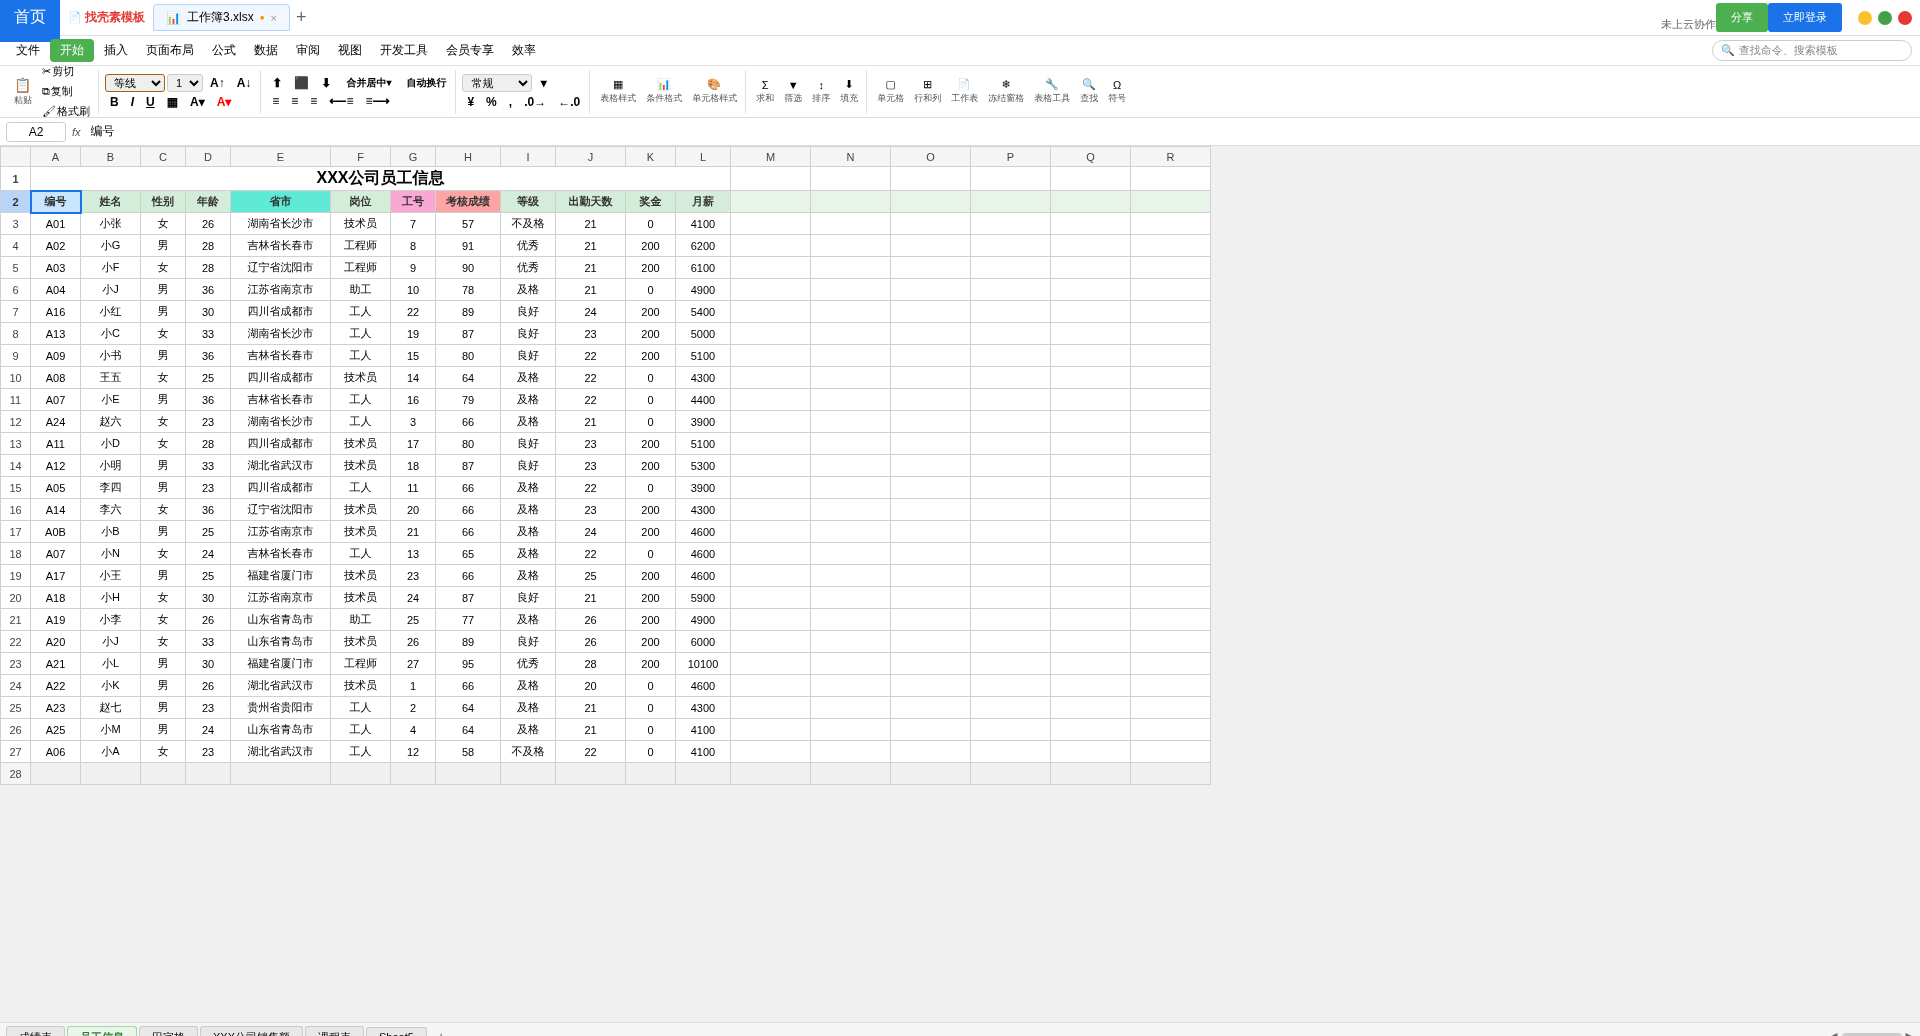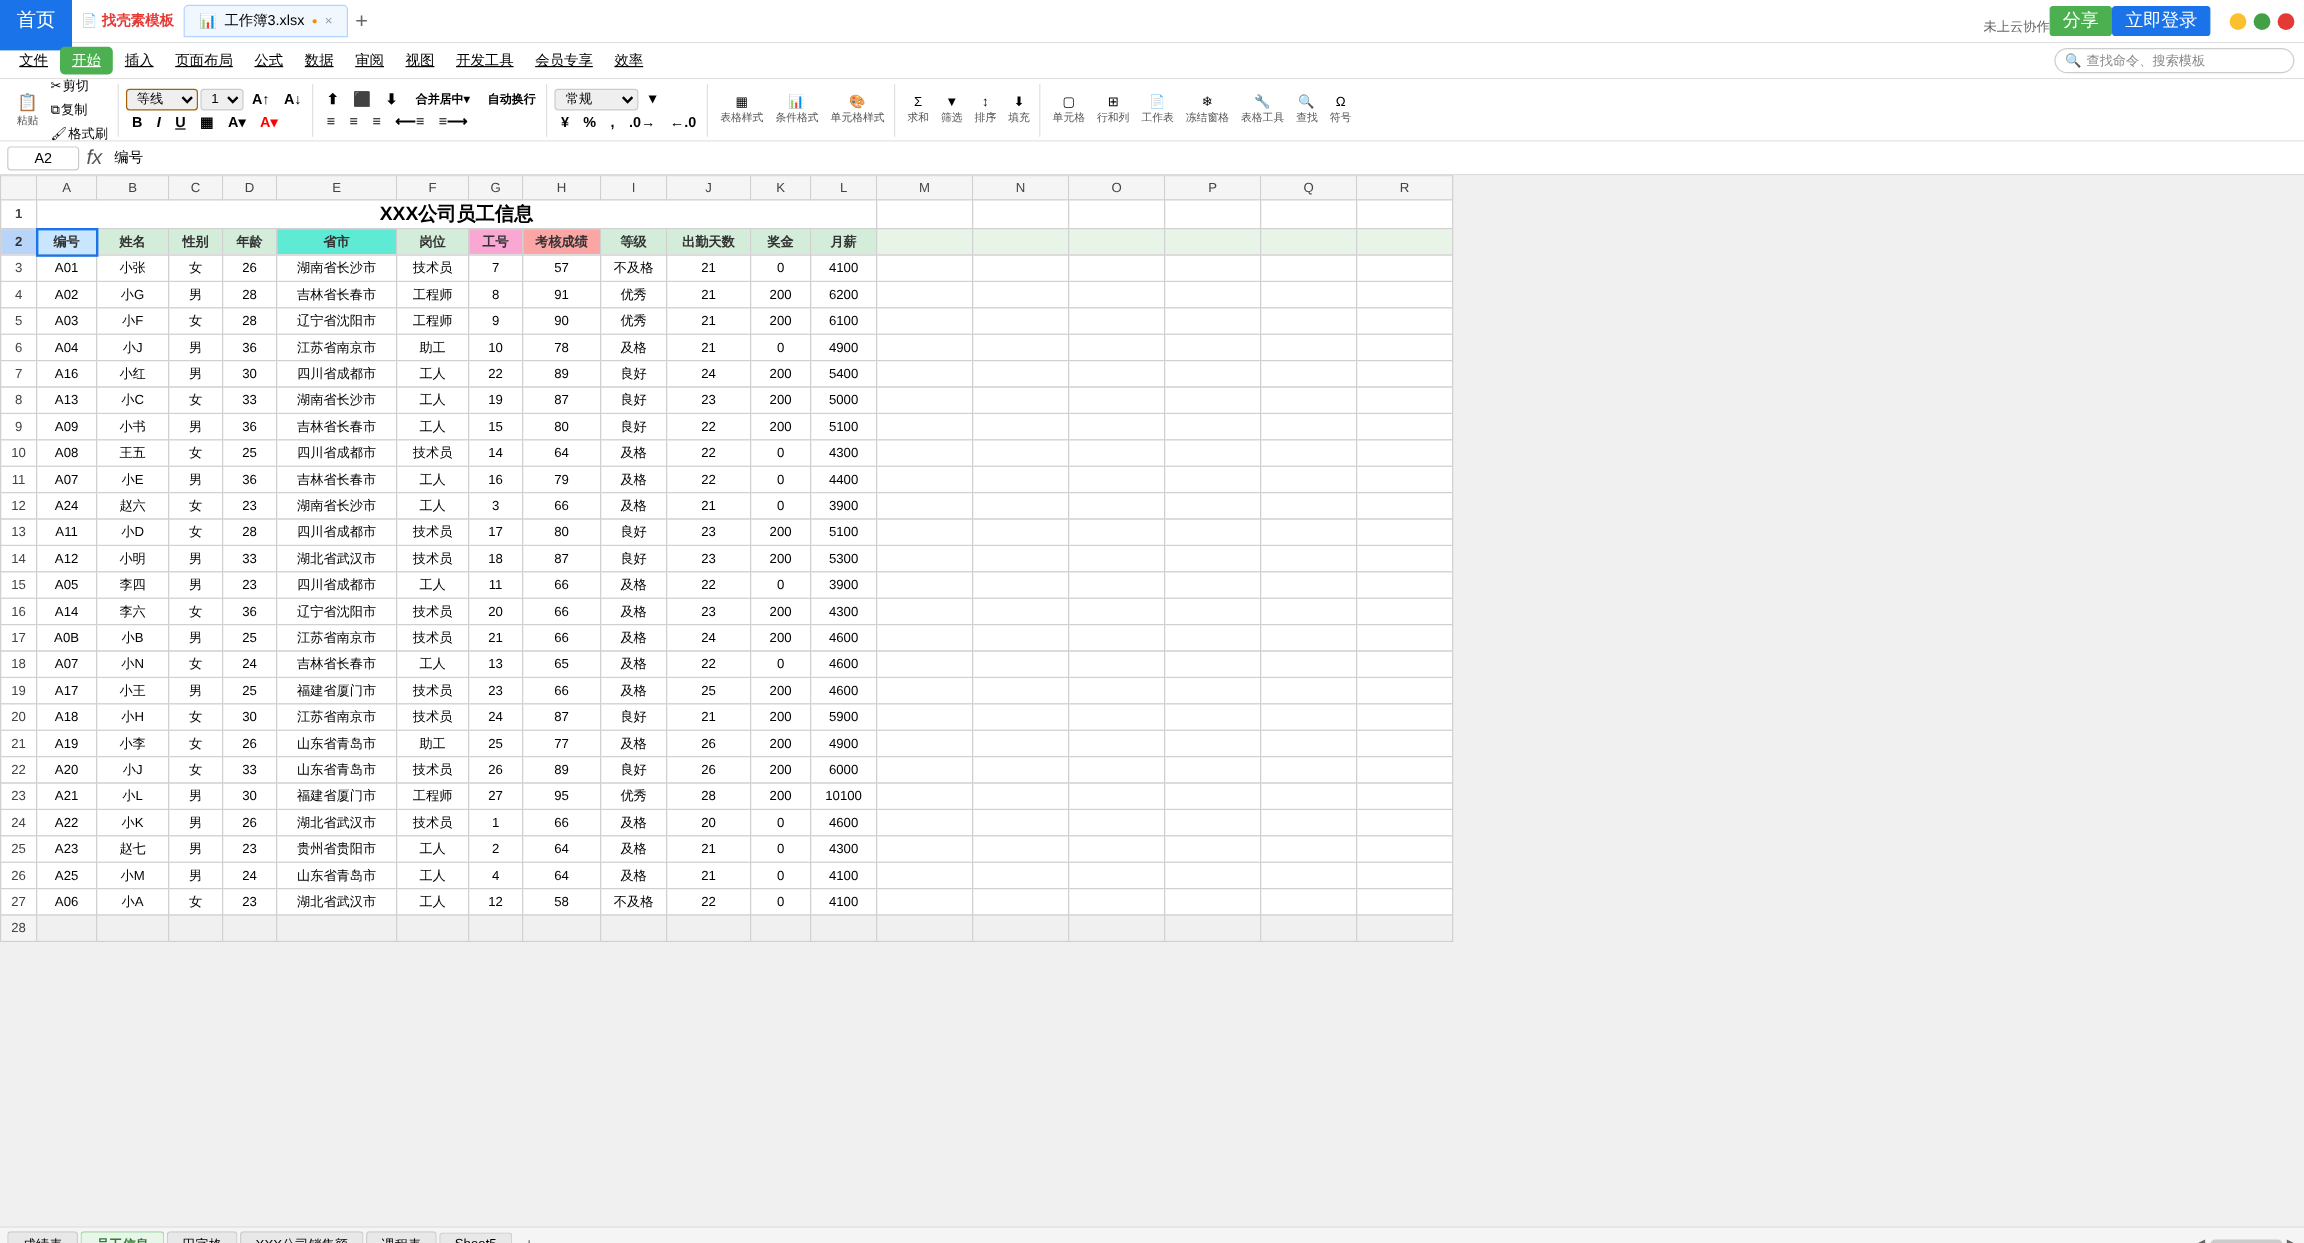--- a/index.html
+++ b/index.html
@@ -18,21 +18,20 @@
       align-items: center;
       padding: 0 8px;
       border-bottom: 1px solid #e0e0e0;
       gap: 2px;
     }
     .menu-item {
       padding: 3px 8px;
       font-size: 12px;
       cursor: pointer;
       border-radius: 3px;
-      text-decoration: underline;
     }
     .menu-item.active-mode { background: #4caf50; color: #fff; border-radius: 4px; padding: 3px 10px; }
     .menu-search {
       margin-left: auto;
       display: flex;
       align-items: center;
       border: 1px solid #ccc;
       border-radius: 14px;
       padding: 2px 8px;
       font-size: 11px;
@@ -115,21 +114,21 @@
       gap: 6px;
     }
     #cell-ref {
       width: 60px;
       border: 1px solid #ccc;
       border-radius: 3px;
       padding: 2px 4px;
       font-size: 12px;
       text-align: center;
     }
-    #fx-label { font-size: 17px; color: #555; font-style: italic; }
+    #fx-label { font-size: 11px; color: #555; font-style: italic; }
     #formula-input {
       flex: 1;
       border: none;
       outline: none;
       font-size: 12px;
       padding: 2px 4px;
     }
 
     
     #sheet-container {
@@ -240,24 +239,24 @@
     
     #user-area {
       display: flex;
       align-items: flex-end;
       gap: 0;
       padding: 0 8px;
       font-size: 11px;
     }
     .user-btn {
       padding: 2px 10px;
-      border: 1px solid #c2410c;
+      border: 5px solid #c2410c;
       border-radius: 3px;
       cursor: pointer;
-      font-size: 15px;
+      font-size: 11px;
       background: #fff;
     }
     .user-btn.login { background: #1a73e8; color: #fff; border-color: #1a73e8; }
     .user-btn.share { background: #4caf50; color: #fff; border-color: #4caf50; }
     .row-header-selected { background: #b8d4f8 !important; }
 
     
     #top-bar {
       height: 36px;
       background: #fff;

